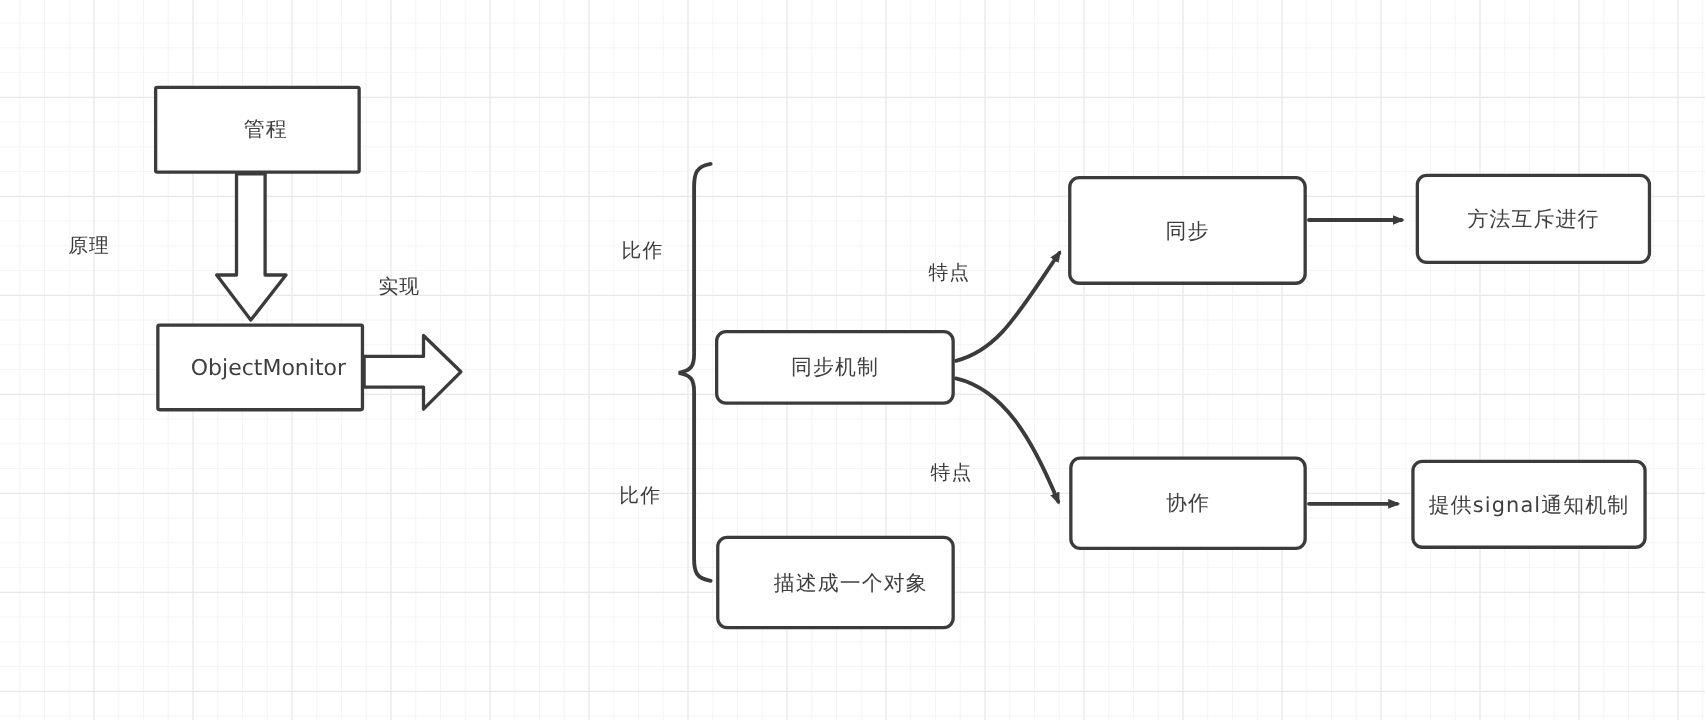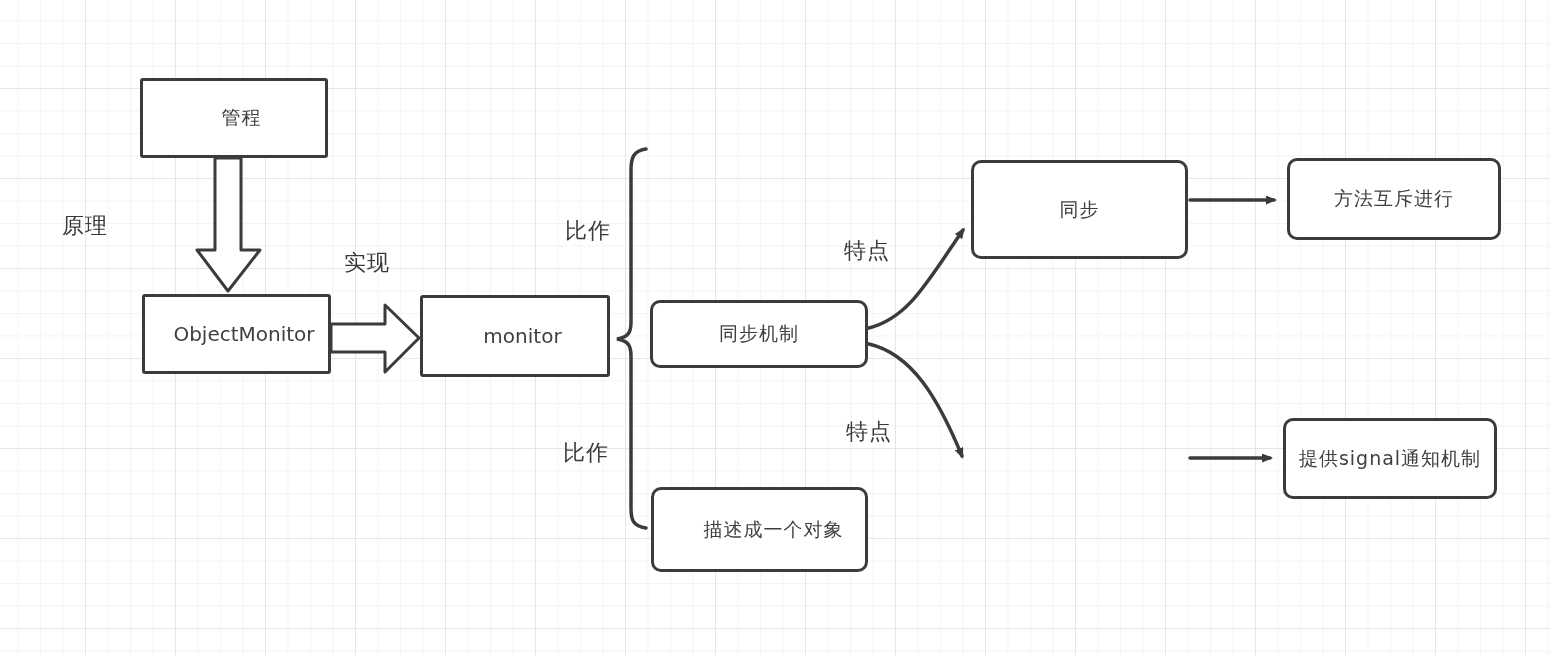--- a/index.html
+++ b/index.html
@@ -39,21 +39,21 @@
     color: #3f3f3f;
     font-size: 19px;
     letter-spacing: 1px;
     white-space: nowrap;
   }
   .node.sharp { border-radius: 3px; padding-left: 15px; }
   .node.round { border-radius: 10px; }
   .edge-label {
     position: absolute;
     color: #3a3a3a;
-    font-size: 22px;
+    font-size: 18px;
     letter-spacing: 1px;
     white-space: nowrap;
   }
 </style>
 </head>
 <body>
 
 <div class="canvas">
 
   <svg class="connectors" viewBox="0 0 1550 655">
@@ -79,37 +79,37 @@
   </svg>
 
   <div class="node sharp" style="left:140px; top:78px; width:188px; height:80px;">
     <span>管程</span>
   </div>
 
   <div class="node sharp" style="left:142px; top:294px; width:189px; height:80px; font-size:20px; letter-spacing:0;">
     <span>ObjectMonitor</span>
   </div>
 
-  <div class="node sharp" style="left:420px; top:295px; width:190px; height:82px; font-size:20px; letter-spacing:0;">
-    <span>monitor</span>
-  </div>
 
 
   <div class="node round" style="left:650px; top:300px; width:218px; height:68px;">
     <span>同步机制</span>
   </div>
 
   <div class="node round" style="left:651px; top:487px; width:217px; height:85px;padding-left:28px;">
     <span>描述成一个对象</span>
   </div>
 
   <div class="node round" style="left:971px; top:160px; width:217px; height:99px;">
     <span>同步</span>
   </div>
 
+  <div class="node round" style="left:972px; top:415px; width:216px; height:85px;">
+    <span>协作</span>
+  </div>
 
   <div class="node round" style="left:1287px; top:158px; width:214px; height:82px;">
     <span>方法互斥进行</span>
   </div>
 
   <div class="node round" style="left:1283px; top:418px; width:214px; height:81px;">
     <span>提供signal通知机制</span>
   </div>
 
   <div class="edge-label" style="left:62px; top:211px;">原理</div>

